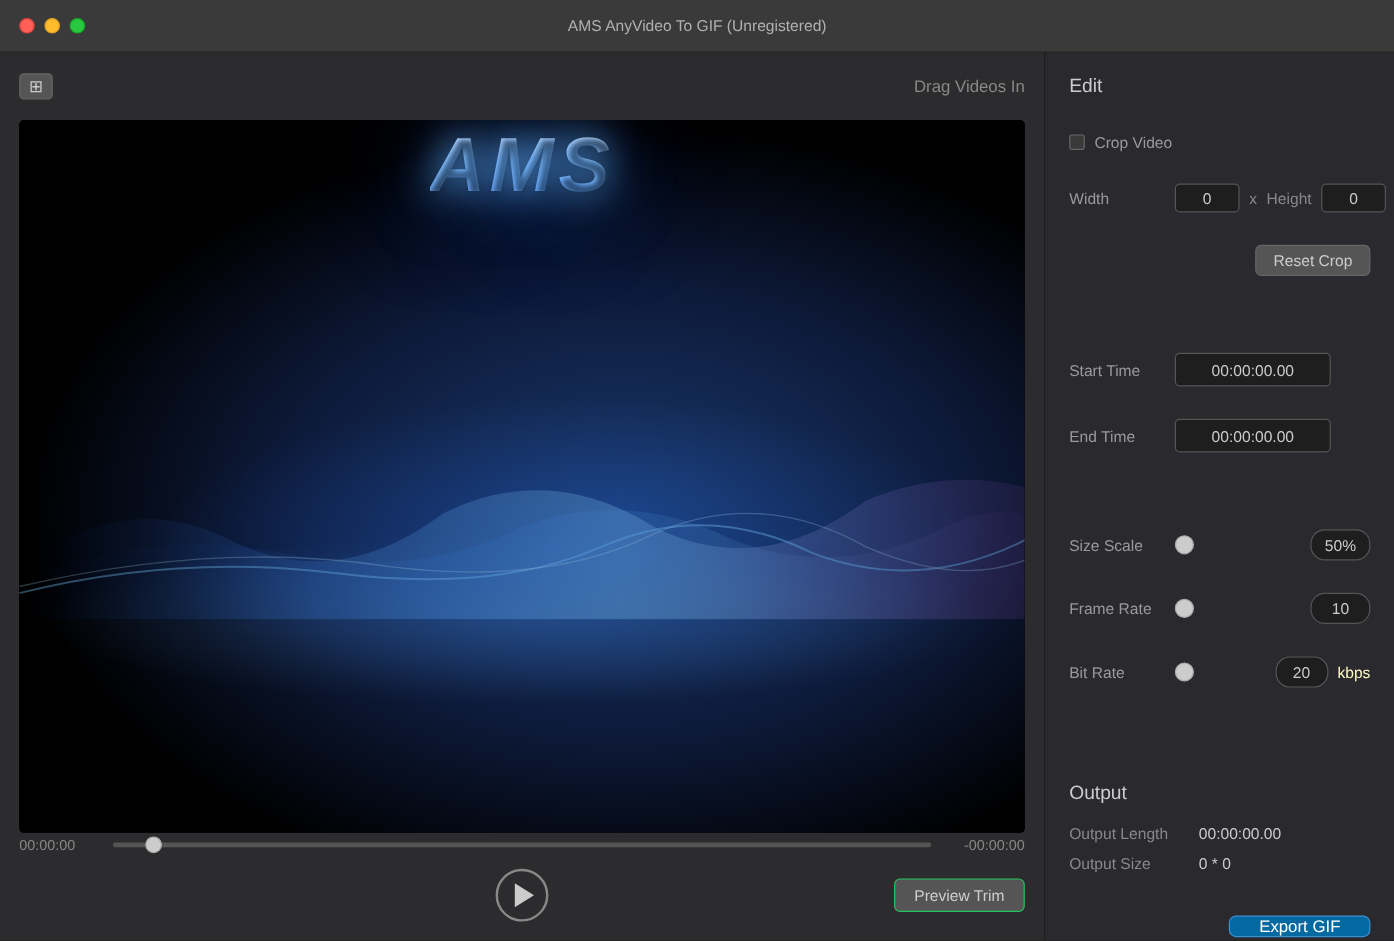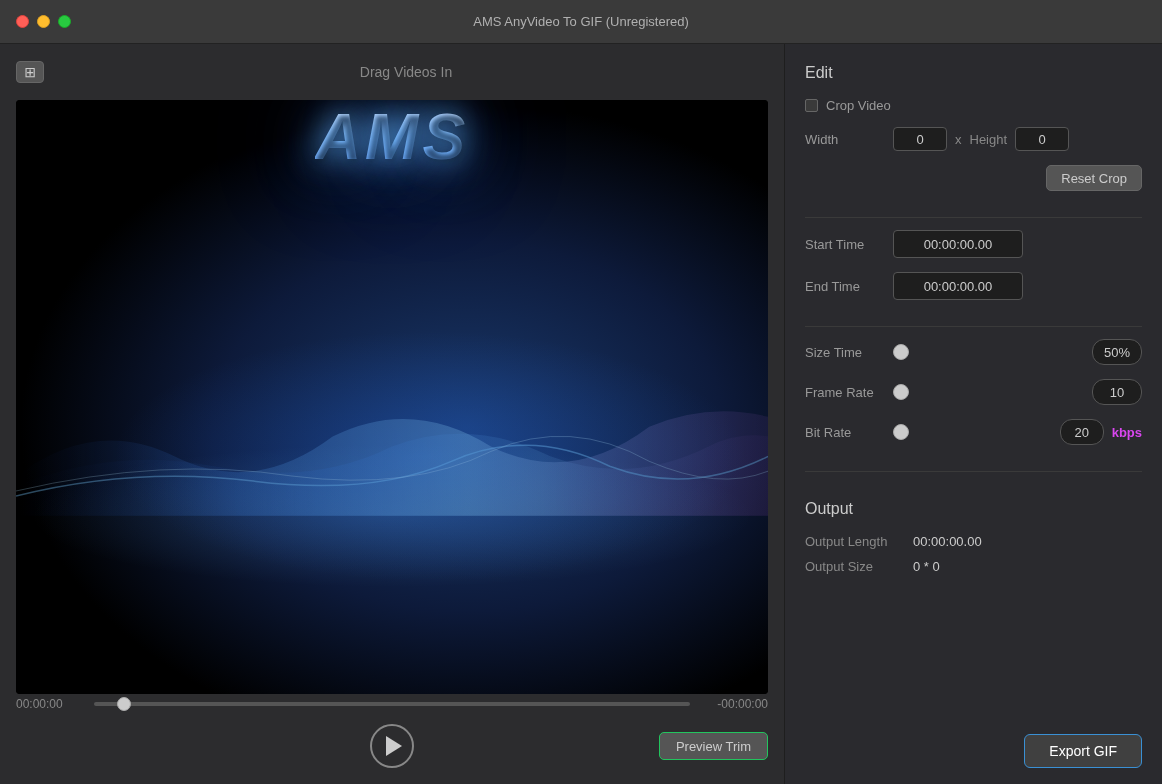--- a/index.html
+++ b/index.html
@@ -78,21 +78,21 @@
       display: flex;
       align-items: center;
       justify-content: center;
       cursor: pointer;
       color: #ccc;
       font-size: 14px;
     }
 
     .drag-label {
       flex: 1;
-      text-align: center;
+      text-align: right;
       color: #888;
       font-size: 14px;
     }
 
     
     .video-preview {
       flex: 1;
       background: #000;
       border-radius: 4px;
       overflow: hidden;
@@ -228,27 +228,28 @@
       background: #555;
       border: 1px solid #22c55e;
       border-radius: 5px;
       color: #ccc;
       font-size: 13px;
       cursor: pointer;
     }
 
     
     .right-panel {
-      width: 378px;
+      width: 292px;
       background: #2a2a2e;
       border-left: 1px solid #1e1e1e;
       display: flex;
       flex-direction: column;
       padding: 20px 20px 16px 20px;
       flex-shrink: 0;
+      gap: 13px;
     }
 
     .section-title {
       color: #ccc;
       font-size: 16px;
       font-weight: 500;
       margin-bottom: 16px;
     }
 
     .form-row {
@@ -360,23 +361,22 @@
       border: 1px solid #555;
       border-radius: 12px;
       color: #ccc;
       font-size: 13px;
       text-align: center;
       padding: 0 6px;
       margin-left: auto;
     }
 
     .unit-label {
-      color: #d946ef;
-      font-size: 13px;
-      font-weight: bold;
+      color: #fef9c3;
+      font-size: 13px;
     }
 
     .output-section {
       margin-top: 16px;
     }
 
     .output-row {
       display: flex;
       align-items: center;
       margin-bottom: 10px;
@@ -392,21 +392,21 @@
     .output-value {
       color: #ccc;
       font-size: 13px;
     }
 
     .export-btn {
       margin-top: auto;
       align-self: flex-end;
       height: 34px;
       padding: 0 24px;
-      background: #404040;
+      background: #0369a1;
       border: 1px solid #3a90d4;
       border-radius: 6px;
       color: #fff;
       font-size: 14px;
       font-weight: 500;
       cursor: pointer;
     }
 
     .spacer { flex: 1; }
 
@@ -521,21 +521,21 @@
     </div>
 
     <div class="form-row">
       <span class="form-label">End Time</span>
       <input class="time-input" type="text" value="00:00:00.00" style="">
     </div>
 
     <div class="divider"></div>
 
     <div class="slider-row">
-      <span class="slider-label">Size Time</span>
+      <span class="slider-label">Size Scale</span>
       <div class="slider-dot"></div>
       <input class="small-input" type="text" style="width: 50px;" value="50%">
     </div>
 
     <div class="slider-row">
       <span class="slider-label">Frame Rate</span>
       <div class="slider-dot"></div>
       <input class="small-input" type="text" style="width: 50px;" value="10">
     </div>
 

